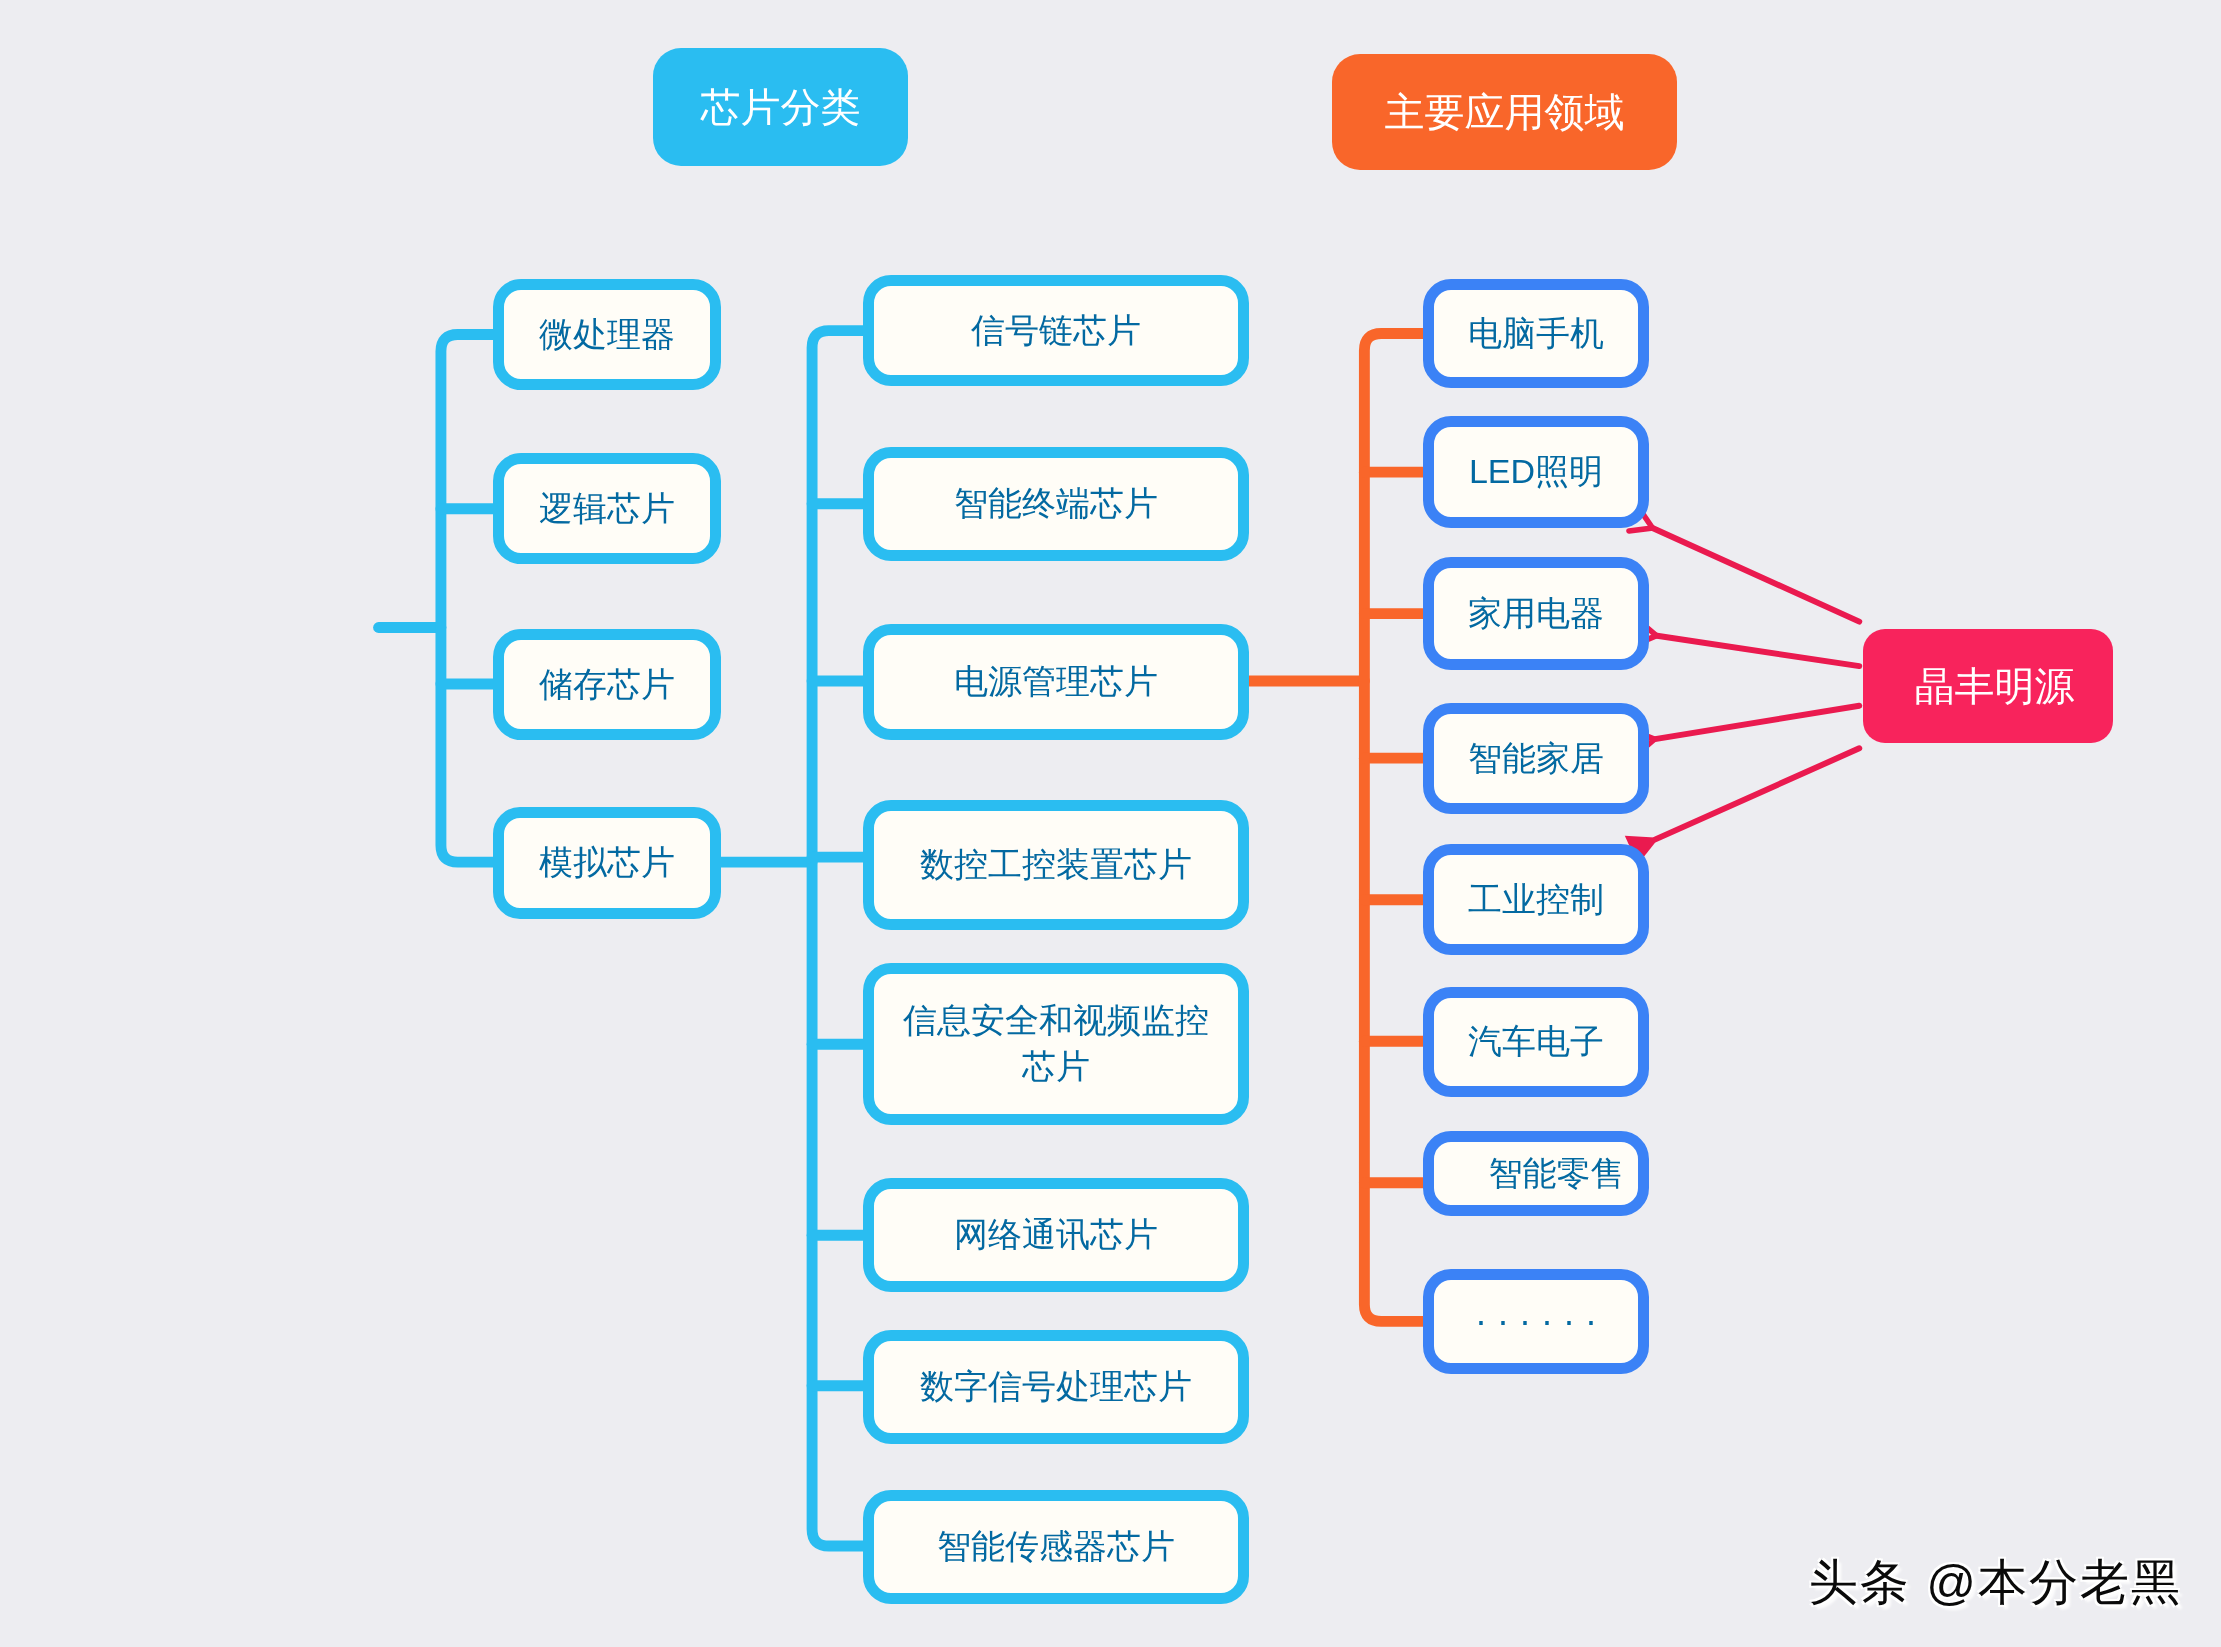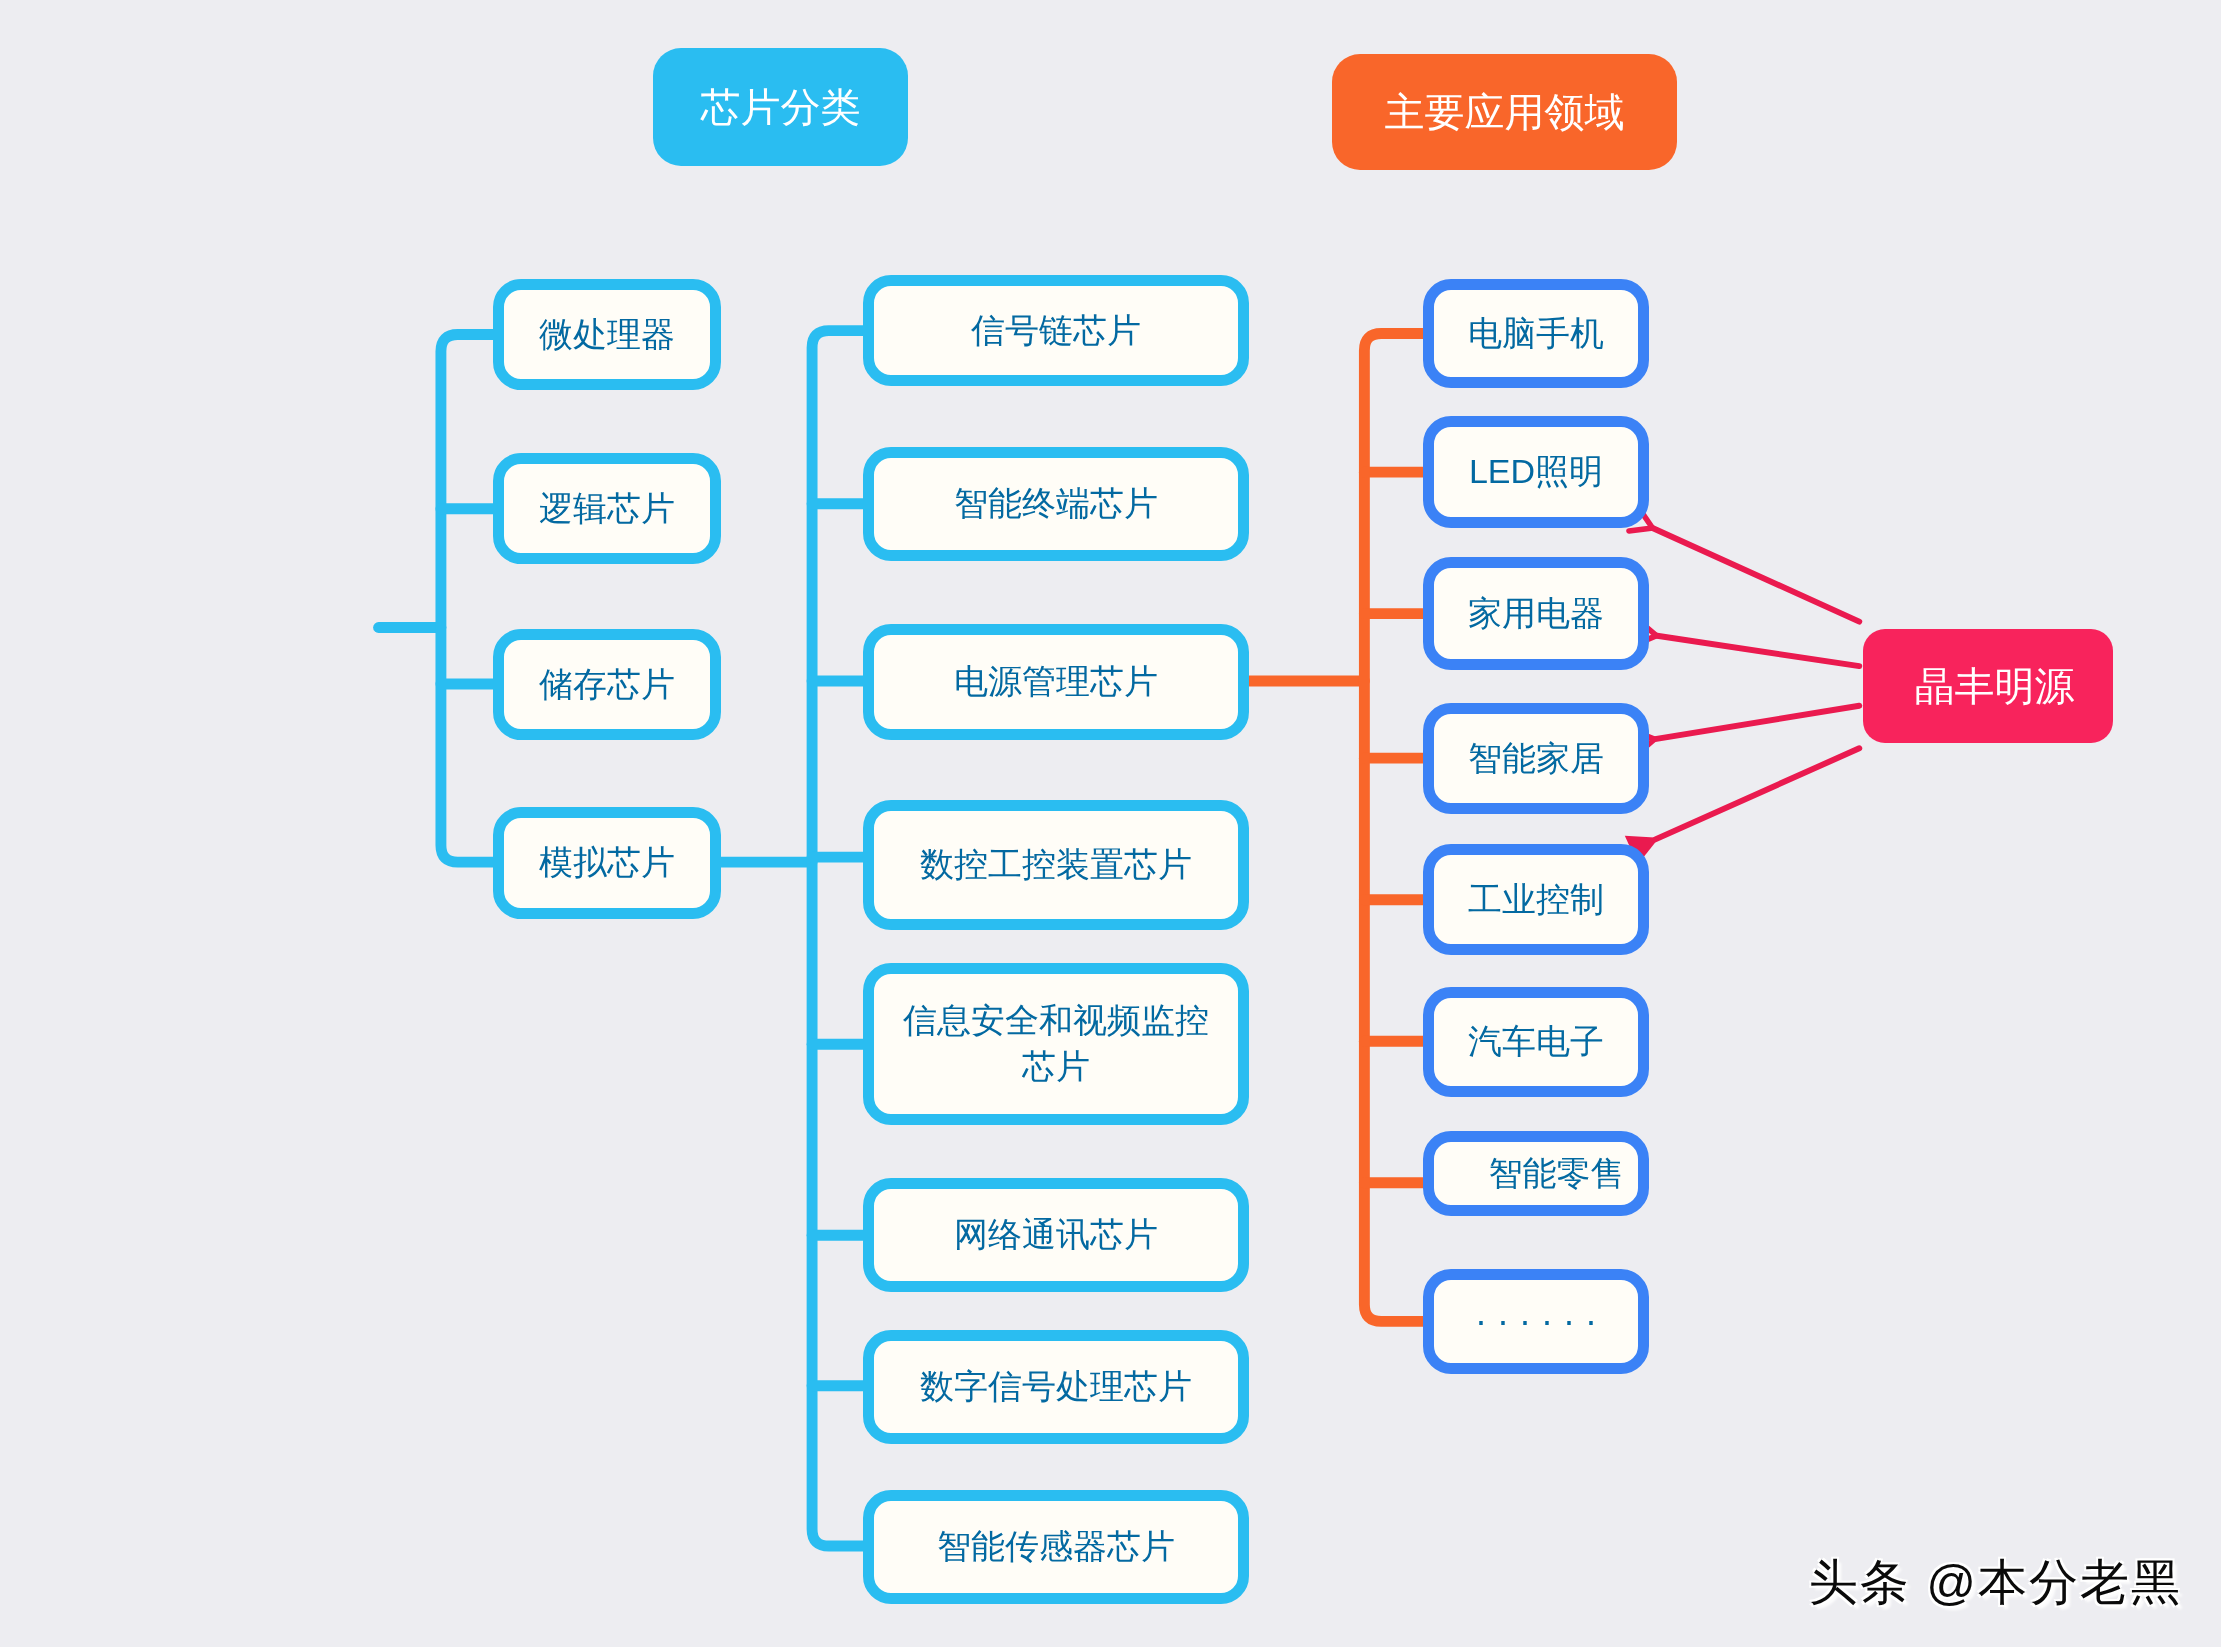--- a/index.html
+++ b/index.html
@@ -103,21 +103,21 @@
     </g>
   </svg>
 
   <div class="header-pill orange" style="left:1332px;top:54px;width:345px;height:116px;">主要应用领域</div>
   <div class="header-pill blue" style="left:653px;top:48px;width:255px;height:118px;">芯片分类</div>
 
 
   <div class="node blue" style="left:493px;top:279px;width:228px;height:111px;">微处理器</div>
   <div class="node blue" style="left:493px;top:453px;width:228px;height:111px;">逻辑芯片</div>
   <div class="node blue" style="left:493px;top:629px;width:228px;height:111px;">储存芯片</div>
-  <div class="node blue" style="left:493px;top:807px;width:228px;height:112px;">模拟芯片</div>
+  <div class="node blue" style="left:493px;top:807px;width:228px;height:112px;border-radius:27px;">模拟芯片</div>
 
   <div class="node blue" style="left:863px;top:275px;width:386px;height:111px;">信号链芯片</div>
   <div class="node blue" style="left:863px;top:447px;width:386px;height:114px;">智能终端芯片</div>
   <div class="node blue" style="left:863px;top:624px;width:386px;height:116px;">电源管理芯片</div>
   <div class="node blue" style="left:863px;top:800px;width:386px;height:130px;">数控工控装置芯片</div>
   <div class="node blue two-line" style="left:863px;top:963px;width:386px;height:162px;">信息安全和视频监控芯片</div>
   <div class="node blue" style="left:863px;top:1178px;width:386px;height:114px;">网络通讯芯片</div>
   <div class="node blue" style="left:863px;top:1330px;width:386px;height:114px;">数字信号处理芯片</div>
   <div class="node blue" style="left:863px;top:1490px;width:386px;height:114px;">智能传感器芯片</div>
 

